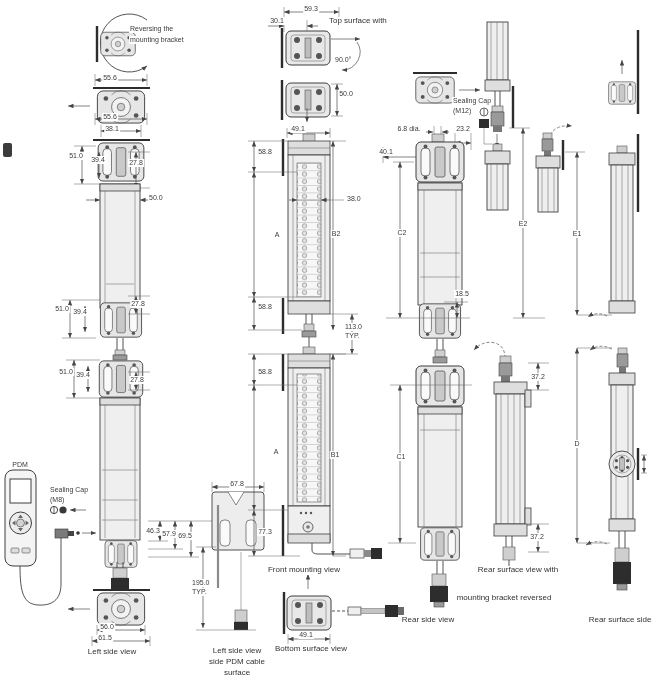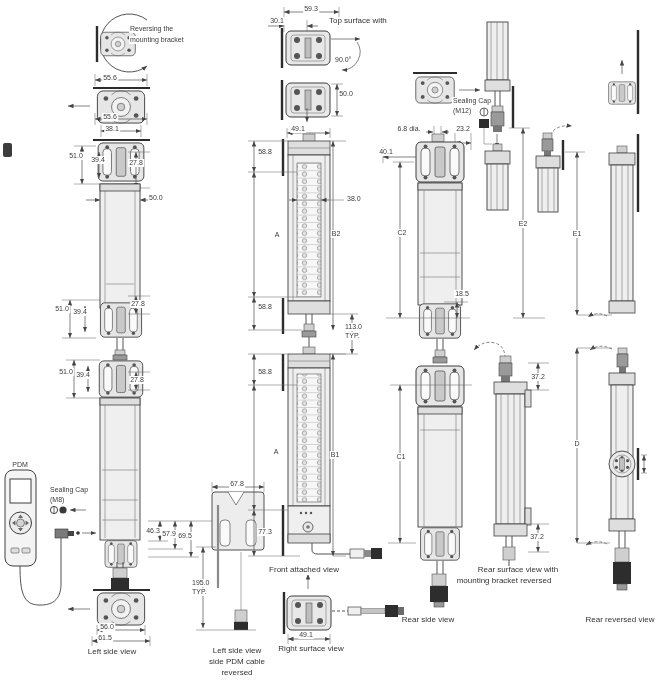--- a/index.html
+++ b/index.html
@@ -504,55 +504,55 @@
 <span class="t c" style="left:185px;top:532px">69.5</span>
 <span class="t c" style="left:107px;top:623px">56.0</span>
 <span class="t c" style="left:105px;top:634px">61.5</span>
 <span class="t c lb" style="left:112px;top:648px">Left side view</span>
 
 <span class="t c" style="left:237px;top:480px">67.8</span>
 <span class="t" style="left:191px;top:579px">195.0</span>
 <span class="t" style="left:191px;top:588px">TYP.</span>
 <span class="t c lb" style="left:237px;top:647px">Left side view</span>
 <span class="t c lb" style="left:237px;top:658px">side PDM cable</span>
-<span class="t c lb" style="left:237px;top:669px">reversed</span>
+<span class="t c lb" style="left:237px;top:669px">surface</span>
 
 <span class="t c" style="left:311px;top:5px">59.3</span>
 <span class="t c" style="left:277px;top:17px">30.1</span>
 <span class="t lb" style="left:328px;top:17px">Top surface with</span>
 <span class="t" style="left:334px;top:56px">90.0°</span>
 <span class="t c" style="left:346px;top:90px">50.0</span>
 <span class="t c" style="left:298px;top:125px">49.1</span>
 <span class="t c" style="left:265px;top:148px">58.8</span>
 <span class="t" style="left:346px;top:195px">38.0</span>
 <span class="t c" style="left:277px;top:231px">A</span>
 <span class="t c" style="left:336px;top:230px">B2</span>
 <span class="t c" style="left:265px;top:303px">58.8</span>
 <span class="t" style="left:344px;top:323px">113.0</span>
 <span class="t" style="left:344px;top:332px">TYP.</span>
 <span class="t c" style="left:265px;top:368px">58.8</span>
 <span class="t c" style="left:276px;top:448px">A</span>
 <span class="t c" style="left:335px;top:451px">B1</span>
 <span class="t c" style="left:265px;top:528px">77.3</span>
-<span class="t c lb" style="left:304px;top:566px">Front attached view</span>
+<span class="t c lb" style="left:304px;top:566px">Front mounting view</span>
 <span class="t c" style="left:306px;top:631px">49.1</span>
-<span class="t c lb" style="left:311px;top:645px">Right surface view</span>
+<span class="t c lb" style="left:311px;top:645px">Bottom surface view</span>
 
 <span class="t c" style="left:409px;top:125px">6.8 dia.</span>
 <span class="t c" style="left:463px;top:125px">23.2</span>
 <span class="t c" style="left:386px;top:148px">40.1</span>
 <span class="t" style="left:452px;top:97px">Sealing Cap</span>
 <span class="t" style="left:452px;top:107px">(M12)</span>
 <span class="t c" style="left:402px;top:229px">C2</span>
 <span class="t c" style="left:462px;top:290px">18.5</span>
 <span class="t c" style="left:401px;top:453px">C1</span>
 <span class="t c lb" style="left:428px;top:616px">Rear side view</span>
 
 <span class="t c" style="left:523px;top:220px">E2</span>
 <span class="t c" style="left:577px;top:230px">E1</span>
 <span class="t c" style="left:538px;top:373px">37.2</span>
 <span class="t c" style="left:577px;top:440px">D</span>
 <span class="t c" style="left:537px;top:533px">37.2</span>
 <span class="t c lb" style="left:518px;top:566px">Rear surface view with</span>
-<span class="t c lb" style="left:504px;top:577px">mounting bracket reversed</span>
-<span class="t c lb" style="left:620px;top:616px">Rear reversed view</span>
+<span class="t c lb" style="left:504px;top:594px">mounting bracket reversed</span>
+<span class="t c lb" style="left:620px;top:616px">Rear surface side</span>
 
 </div>
 
 </body></html>

